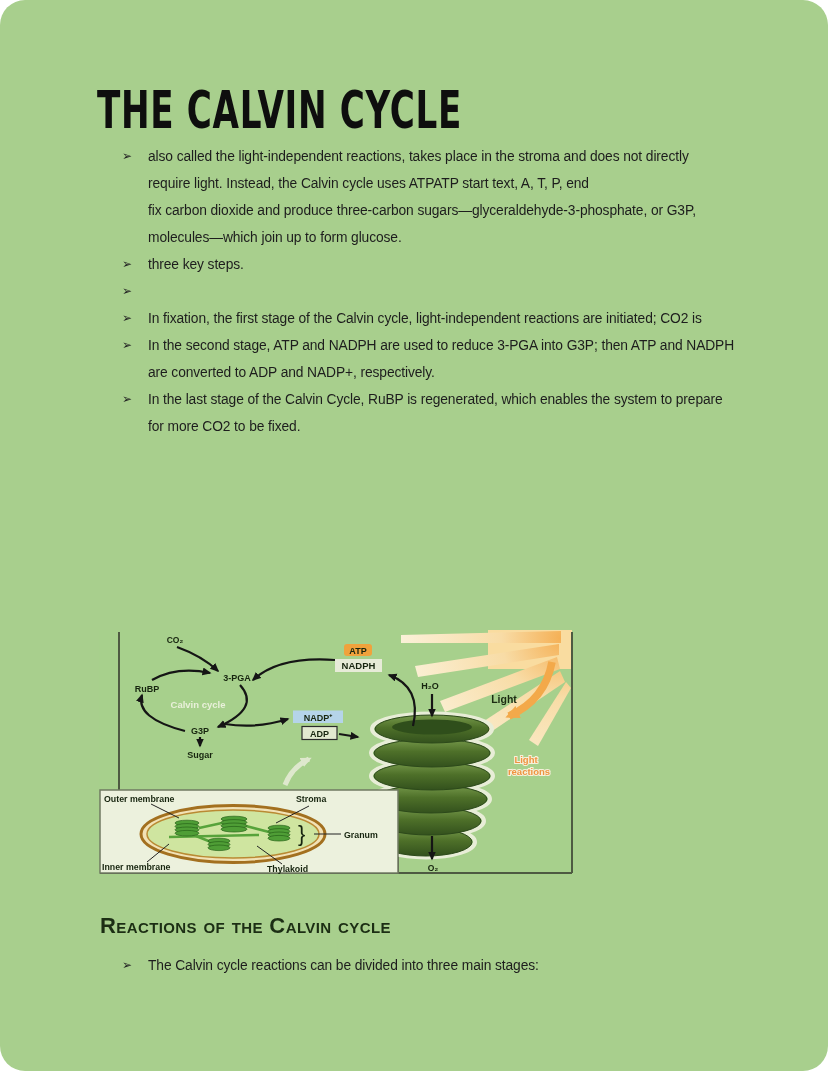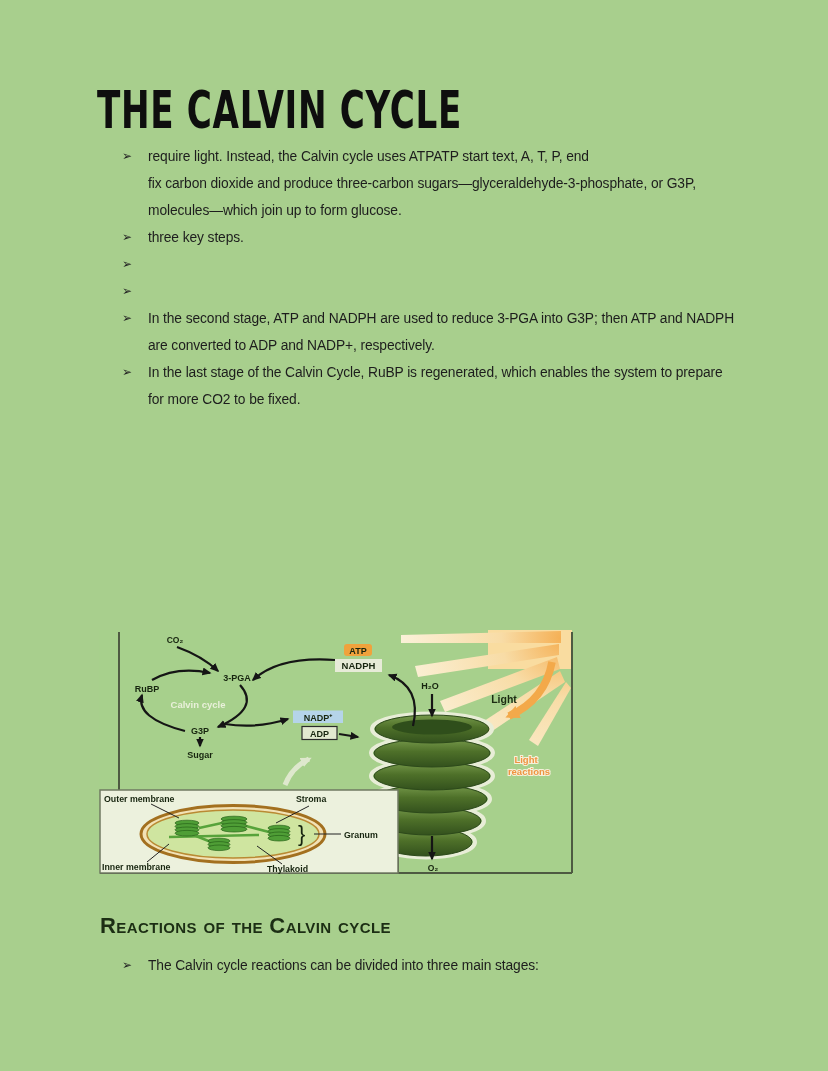--- a/index.html
+++ b/index.html
@@ -1,19 +1,19 @@
 <!DOCTYPE html>
 <html><head>
 <meta charset="utf-8">
 <style>
   html,body{margin:0;padding:0;}
   .page{
     position:relative; width:828px; height:1071px;
     background:#a8cf8d; overflow:hidden;
-    font-family:"Liberation Sans",sans-serif; color:#1d1d1d;
+    font-family:"Liberation Sans",sans-serif; color:#1d1d1d;border-radius:25px;
   }
   .title{
     position:absolute; left:97px; top:85px;
     font-family:"DejaVu Sans",sans-serif;
     font-weight:900; font-size:51px; line-height:52px; color:#0e0e0e;
     transform:scaleX(0.67); transform-origin:left top;
     letter-spacing:1px; white-space:nowrap;
   }
   .bullets{ position:absolute; left:122px; top:143px; }
   .bi{ display:flex; }
@@ -37,39 +37,41 @@
 <body>
 
 <div class="page">
 
   <div class="title">THE CALVIN CYCLE</div>
 
   <div class="bullets">
     <div class="bi">
       <span class="bm">➢</span>
       <div class="bl">
+        <div>also called the light-independent reactions, takes place in the stroma and does not directly</div>
         <div>require light. Instead, the Calvin cycle uses ATPATP start text, A, T, P, end</div>
         <div>fix carbon dioxide and produce three-carbon sugars—glyceraldehyde-3-phosphate, or G3P,</div>
         <div>molecules—which join up to form glucose.</div>
       </div>
     </div>
     <div class="bi">
       <span class="bm">➢</span>
       <div class="bl">
         <div>three key steps.</div>
       </div>
     </div>
     <div class="bi">
       <span class="bm">➢</span>
       <div class="bl">
       </div>
     </div>
     <div class="bi">
       <span class="bm">➢</span>
       <div class="bl">
+        <div>In fixation, the first stage of the Calvin cycle, light-independent reactions are initiated; CO2 is</div>
       </div>
     </div>
     <div class="bi">
       <span class="bm">➢</span>
       <div class="bl">
         <div>In the second stage, ATP and NADPH are used to reduce 3-PGA into G3P; then ATP and NADPH</div>
         <div>are converted to ADP and NADP+, respectively.</div>
       </div>
     </div>
     <div class="bi">

